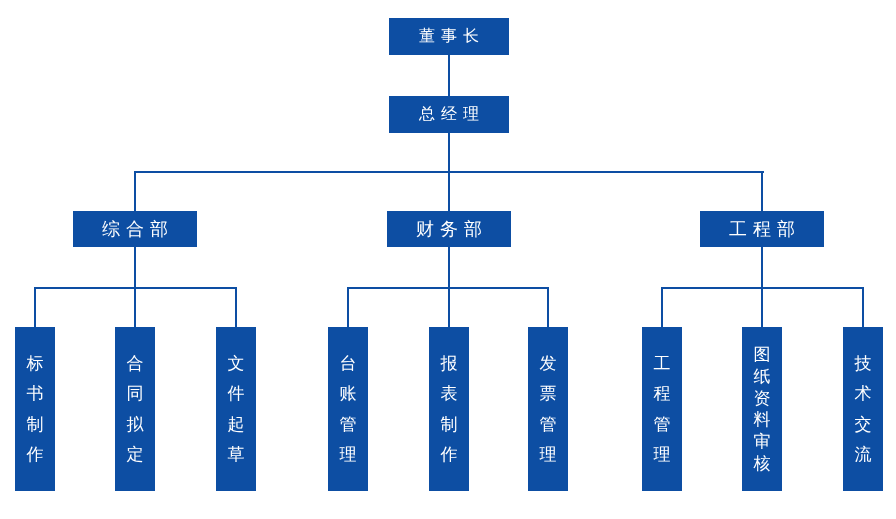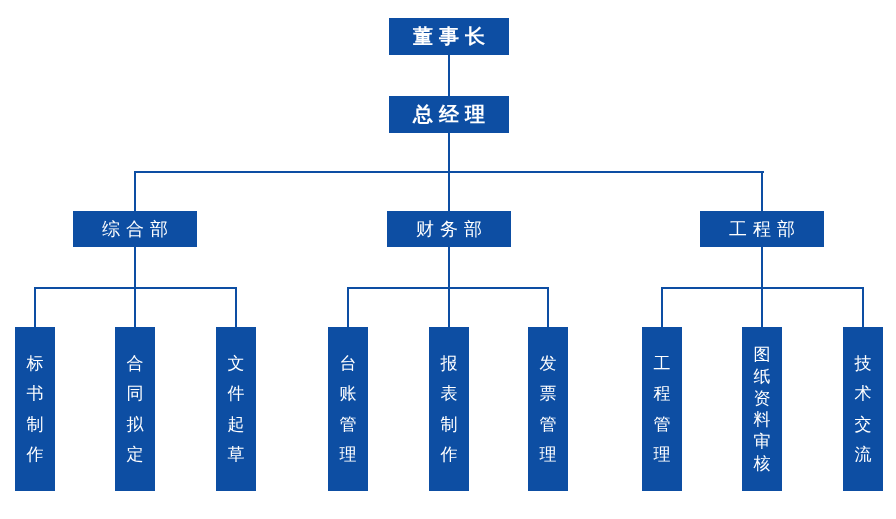--- a/index.html
+++ b/index.html
@@ -23,21 +23,21 @@
   
   .node {
     position: absolute;
     background: var(--accent);
     color: var(--text-on-accent);
     display: flex;
     align-items: center;
     justify-content: center;
   }
   .node span { letter-spacing: 6px; margin-right: -6px; white-space: nowrap; }
-  .node.top { width: 120px; height: 37px; font-size: 20px; font-weight: bold; }
+  .node.top { width: 120px; height: 37px; font-size: 16px; font-weight: normal; }
   .node.dept { width: 124px; height: 36px; font-size: 18px; font-weight: normal; }
   
   .leaf {
     position: absolute;
     width: 40px;
     height: 164px;
     background: var(--accent);
   }
   .leaf .vtext {
     position: absolute;

